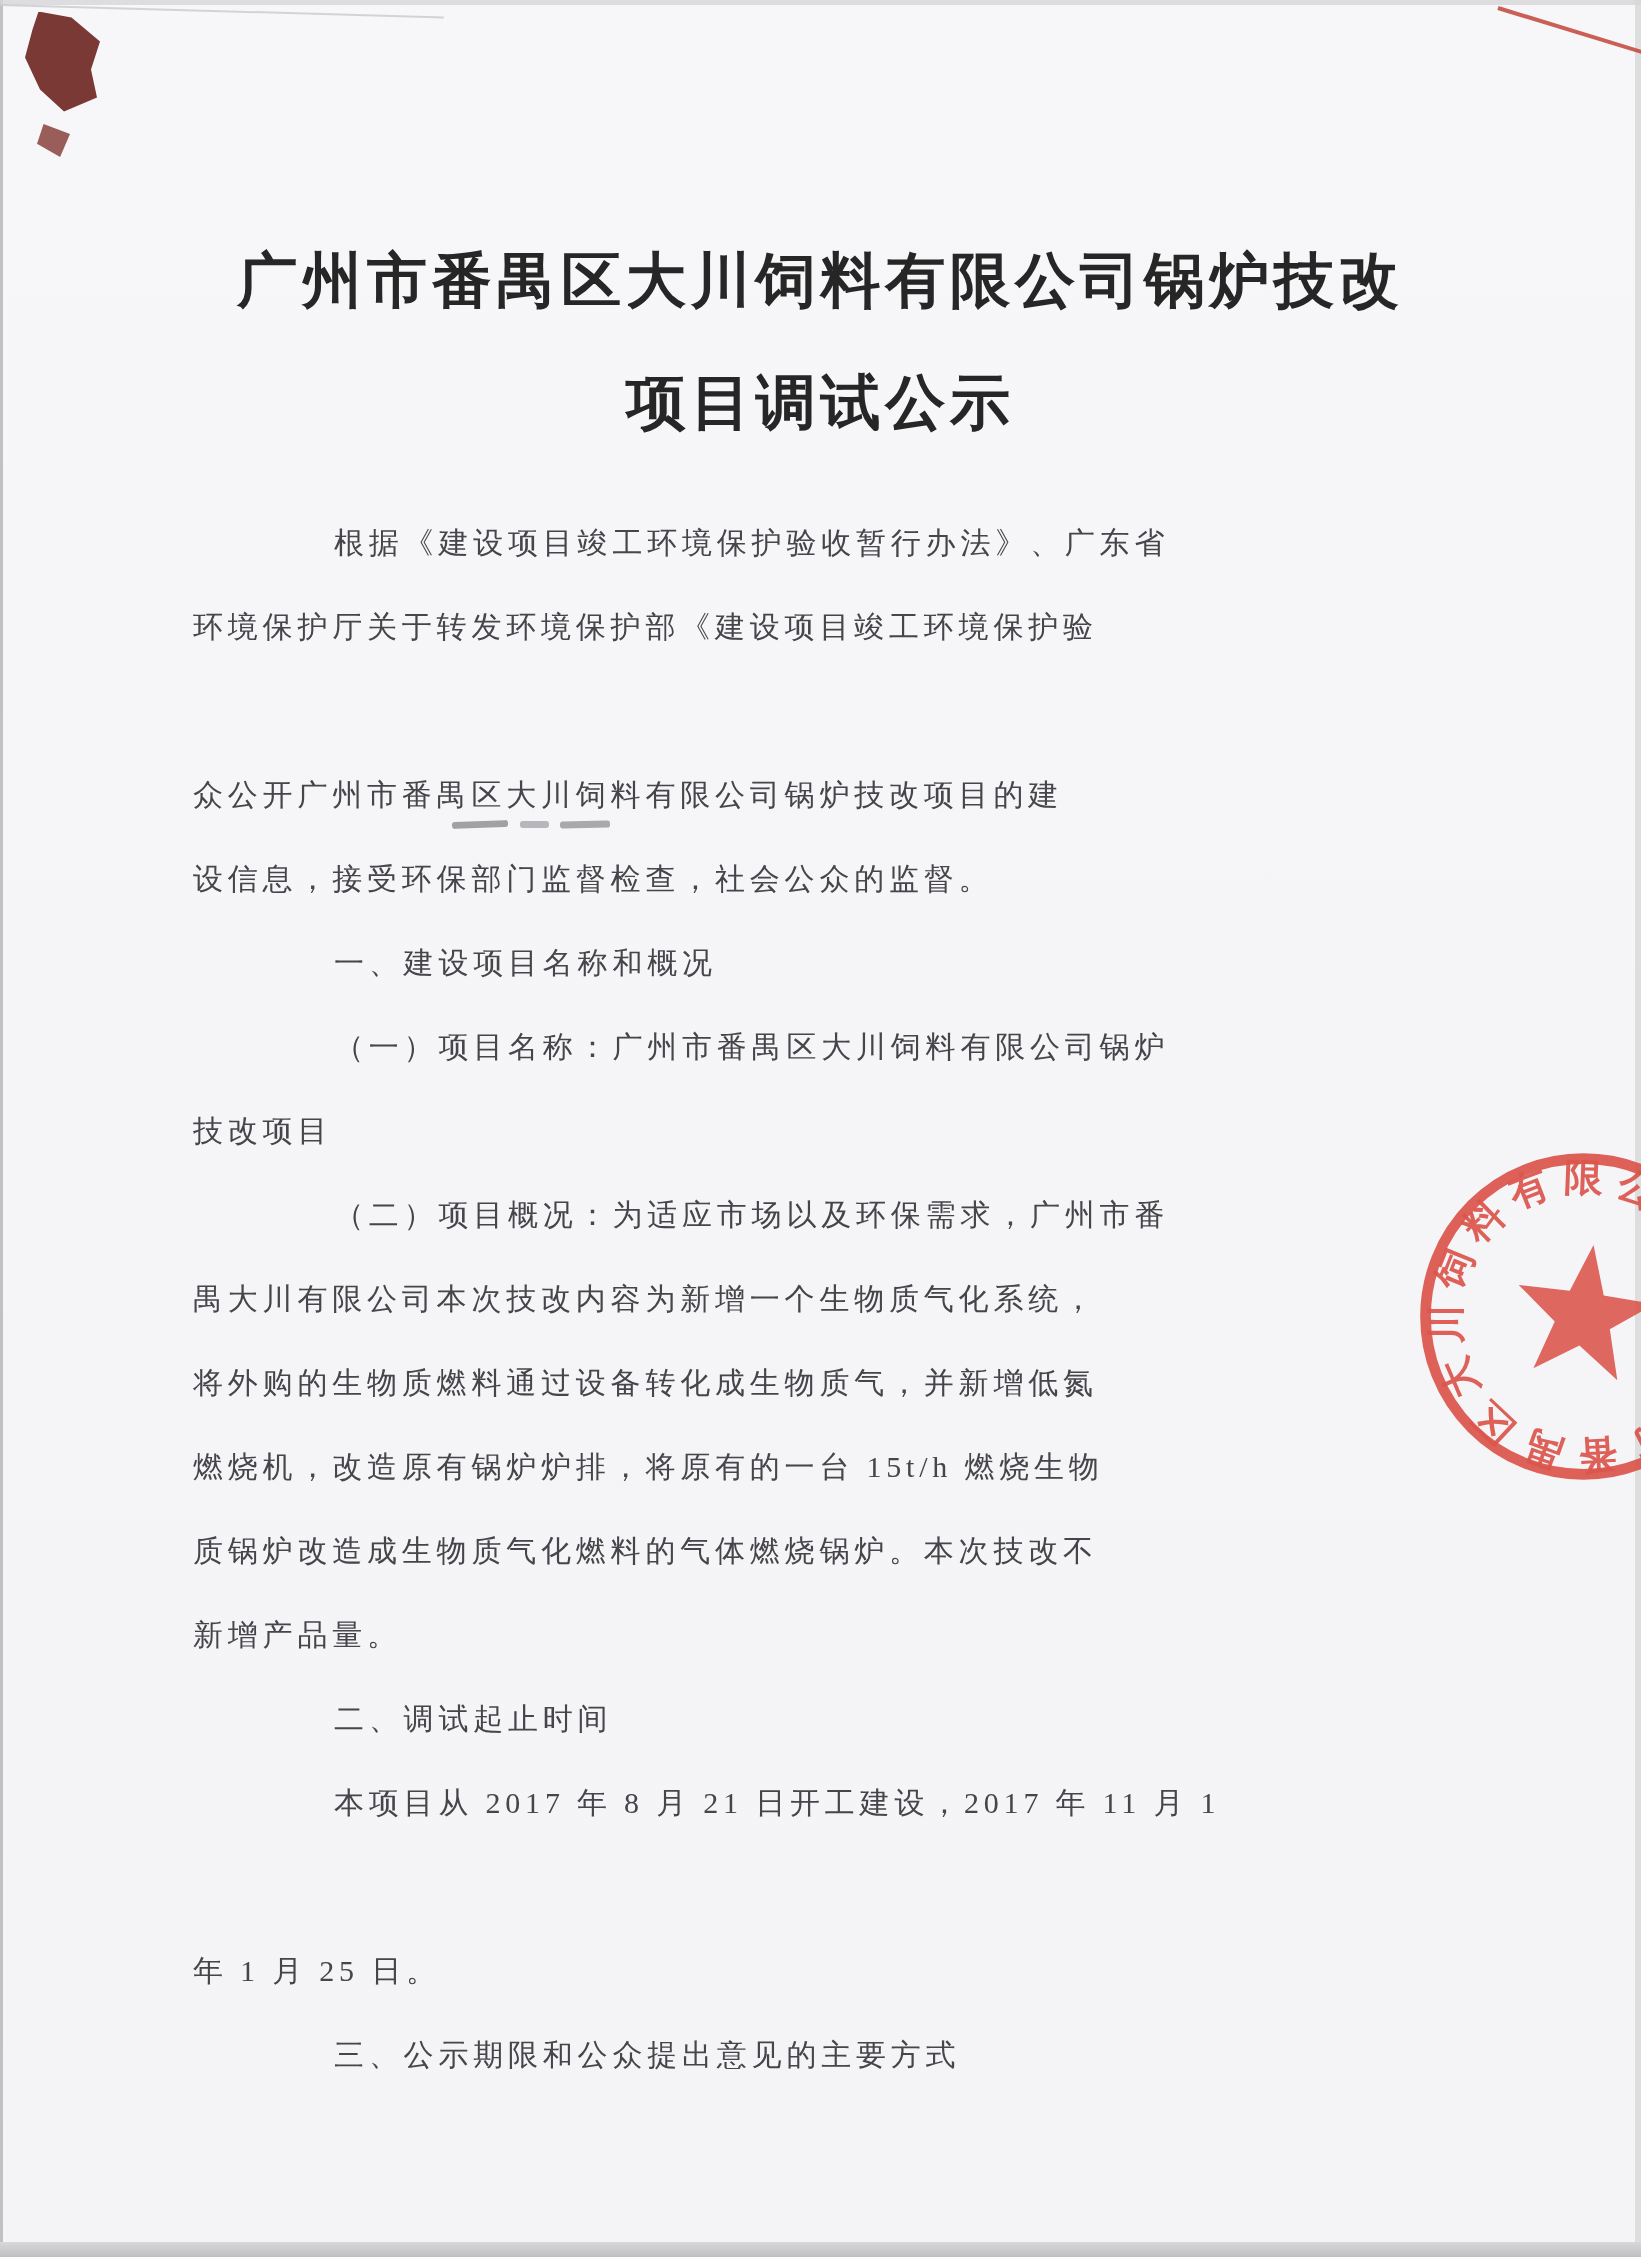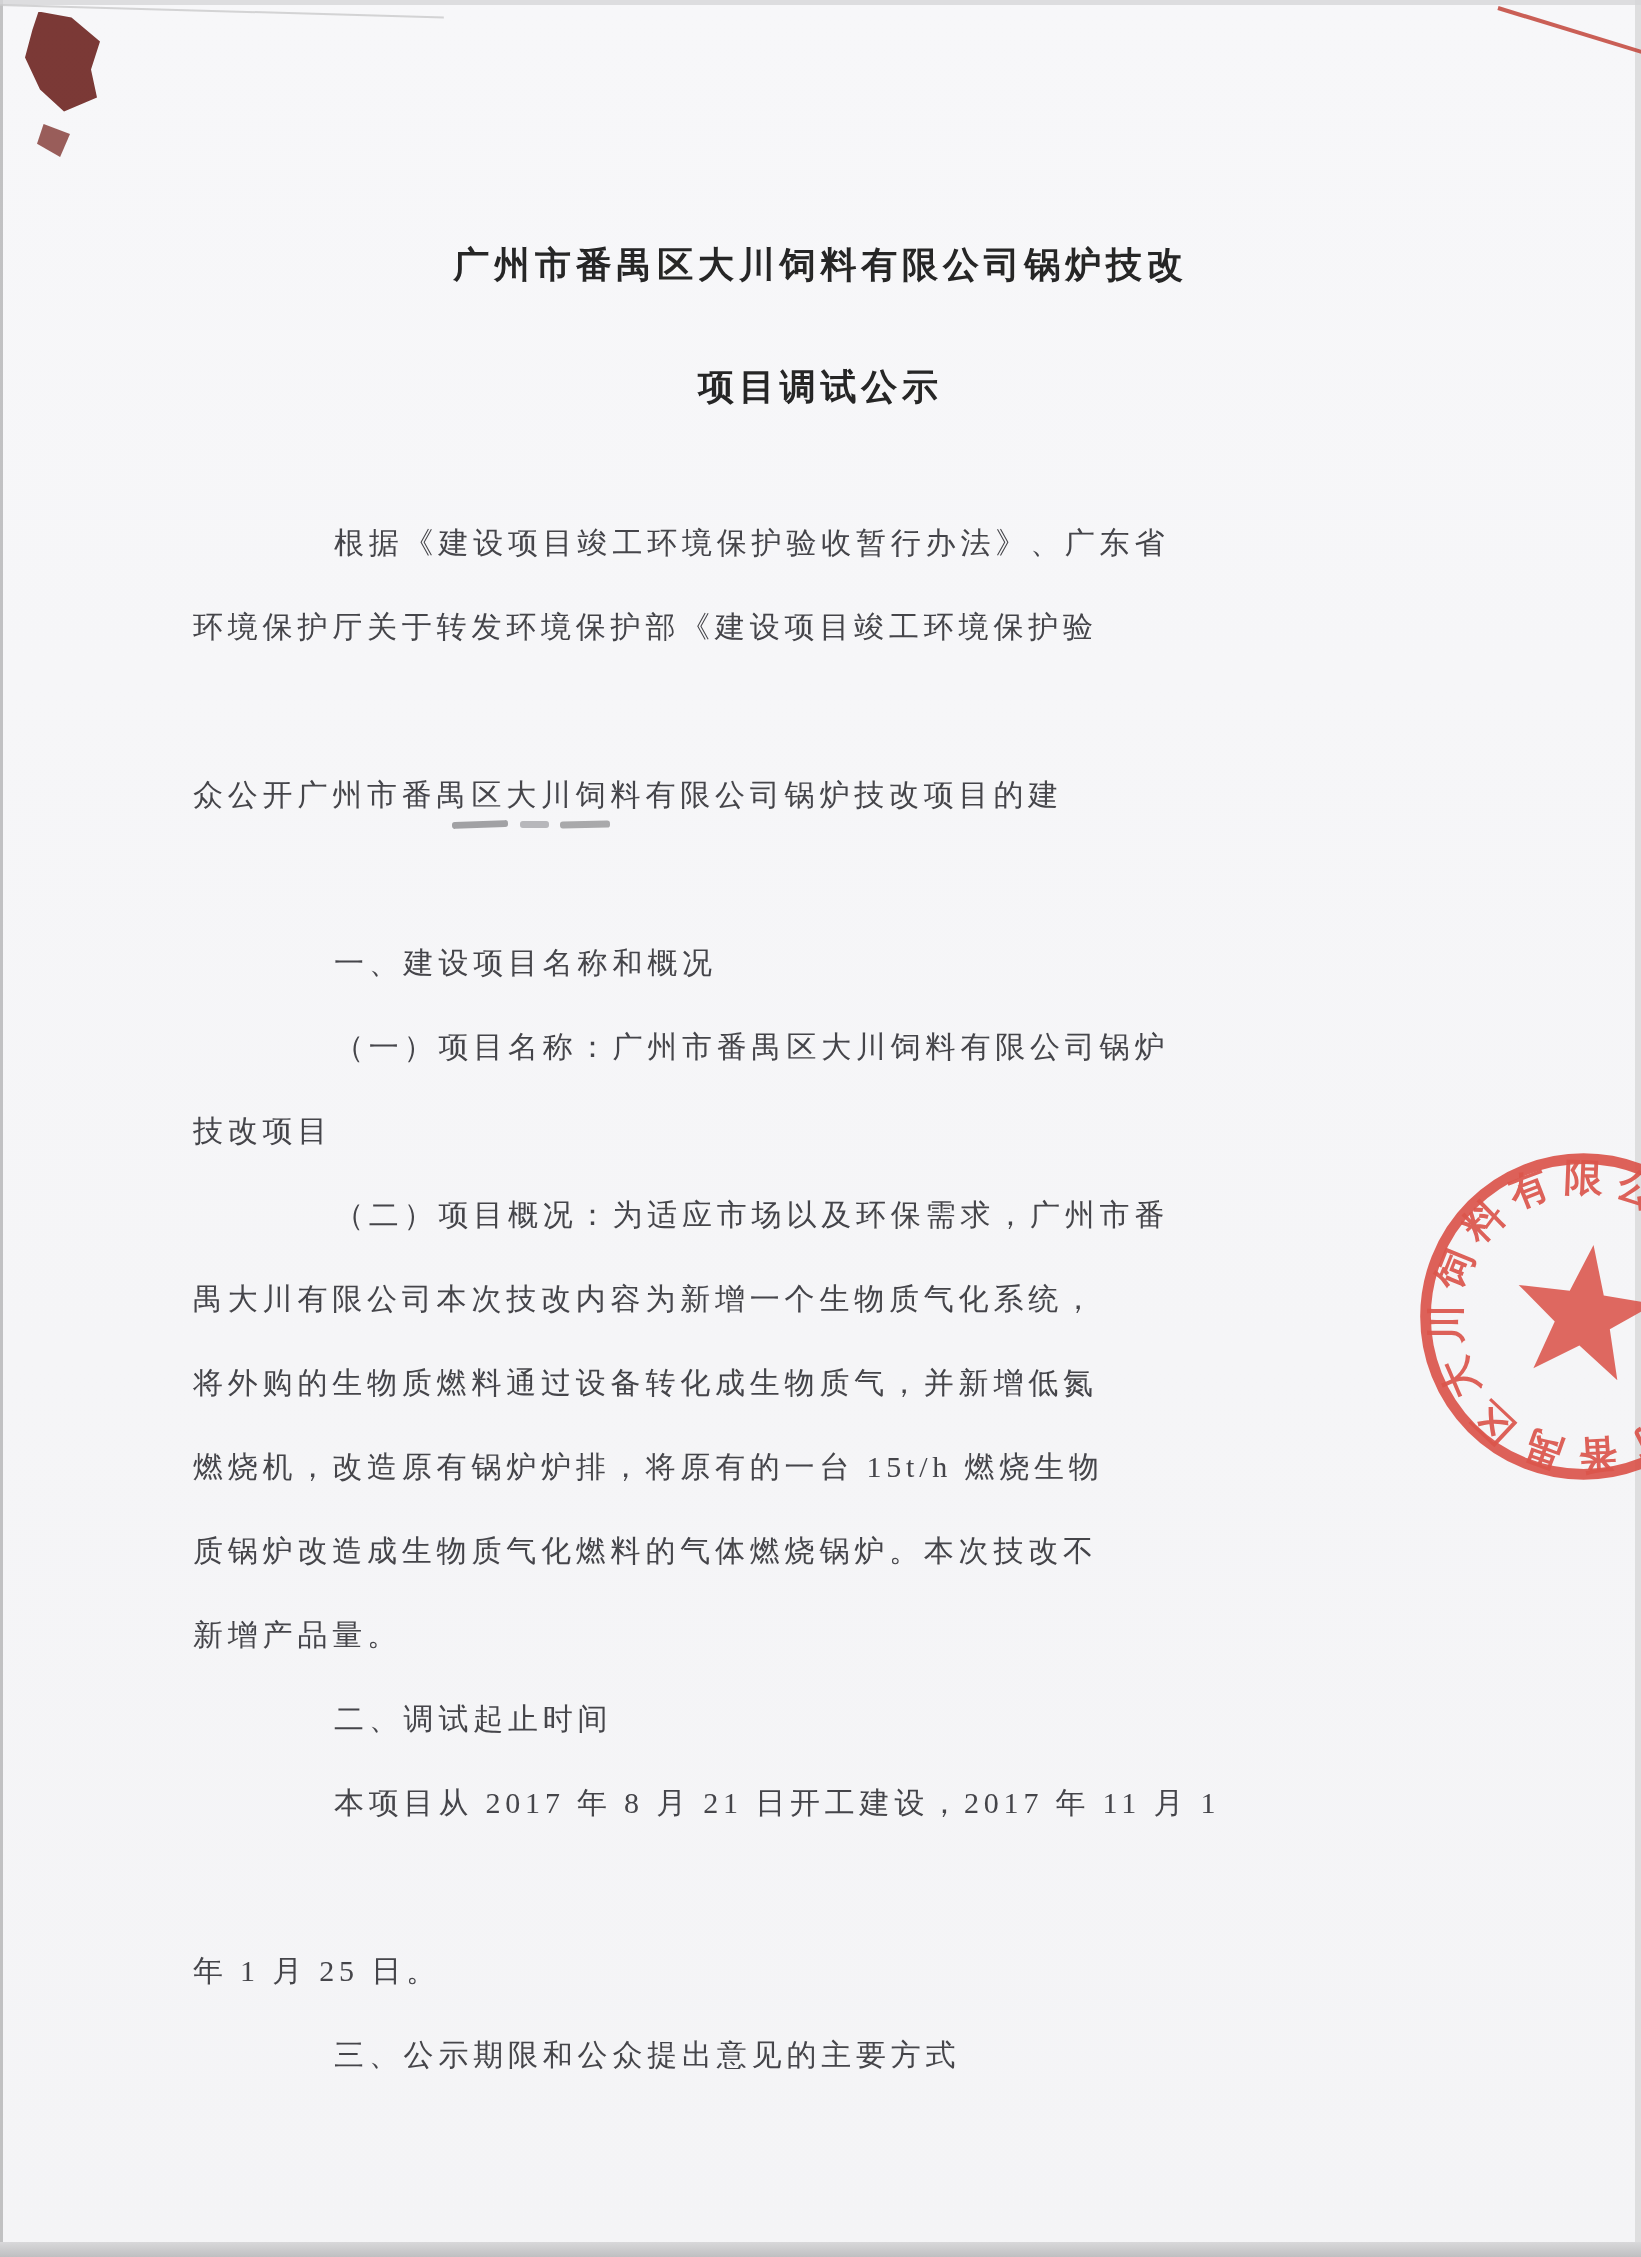--- a/index.html
+++ b/index.html
@@ -35,21 +35,21 @@
     clip-path:polygon(20% 0,100% 30%,70% 100%,0 60%);
   }
   .corner-streak-right{
     position:absolute;left:1498px;top:5.8px;width:164px;height:3.9px;background:#c2443a;
     transform:rotate(17deg);transform-origin:left center;opacity:.85;
   }
   
   .title{
     position:absolute;left:0;width:1641px;text-align:center;
     font-family:"Liberation Sans","DejaVu Sans",sans-serif;
-    font-weight:900;font-size:36px;letter-spacing:4.8px;color:#262626;
+    font-weight:900;font-size:60px;letter-spacing:4.8px;color:#262626;
     white-space:nowrap;
   }
   .title1{top:241px;}
   .title2{top:363px;}
   
   .line{
     position:absolute;left:193px;
     font-size:30px;letter-spacing:4.8px;color:#45454a;
     white-space:nowrap;line-height:1.1;
     font-weight:400;
@@ -80,20 +80,21 @@
   <div class="corner-mark-1"></div>
   <div class="corner-mark-2"></div>
   <div class="corner-streak-right"></div>
 
   <div class="title title1">广州市番禺区大川饲料有限公司锅炉技改</div>
   <div class="title title2">项目调试公示</div>
 
   <div class="line indent" style="top:526px">根据《建设项目竣工环境保护验收暂行办法》、广东省</div>
   <div class="line" style="top:610px">环境保护厅关于转发环境保护部《建设项目竣工环境保护验</div>
   <div class="line" style="top:778px">众公开广州市番禺区大川饲料有限公司锅炉技改项目的建</div>
+  <div class="line" style="top:862px">设信息，接受环保部门监督检查，社会公众的监督。</div>
   <div class="line indent" style="top:946px">一、建设项目名称和概况</div>
   <div class="line indent" style="top:1030px">（一）项目名称：广州市番禺区大川饲料有限公司锅炉</div>
   <div class="line" style="top:1114px">技改项目</div>
   <div class="line indent" style="top:1198px">（二）项目概况：为适应市场以及环保需求，广州市番</div>
   <div class="line" style="top:1282px">禺大川有限公司本次技改内容为新增一个生物质气化系统，</div>
   <div class="line" style="top:1366px">将外购的生物质燃料通过设备转化成生物质气，并新增低氮</div>
   <div class="line" style="top:1450px">燃烧机，改造原有锅炉炉排，将原有的一台 15t/h 燃烧生物</div>
   <div class="line" style="top:1534px">质锅炉改造成生物质气化燃料的气体燃烧锅炉。本次技改不</div>
   <div class="line" style="top:1618px">新增产品量。</div>
   <div class="line indent" style="top:1702px">二、调试起止时间</div>

